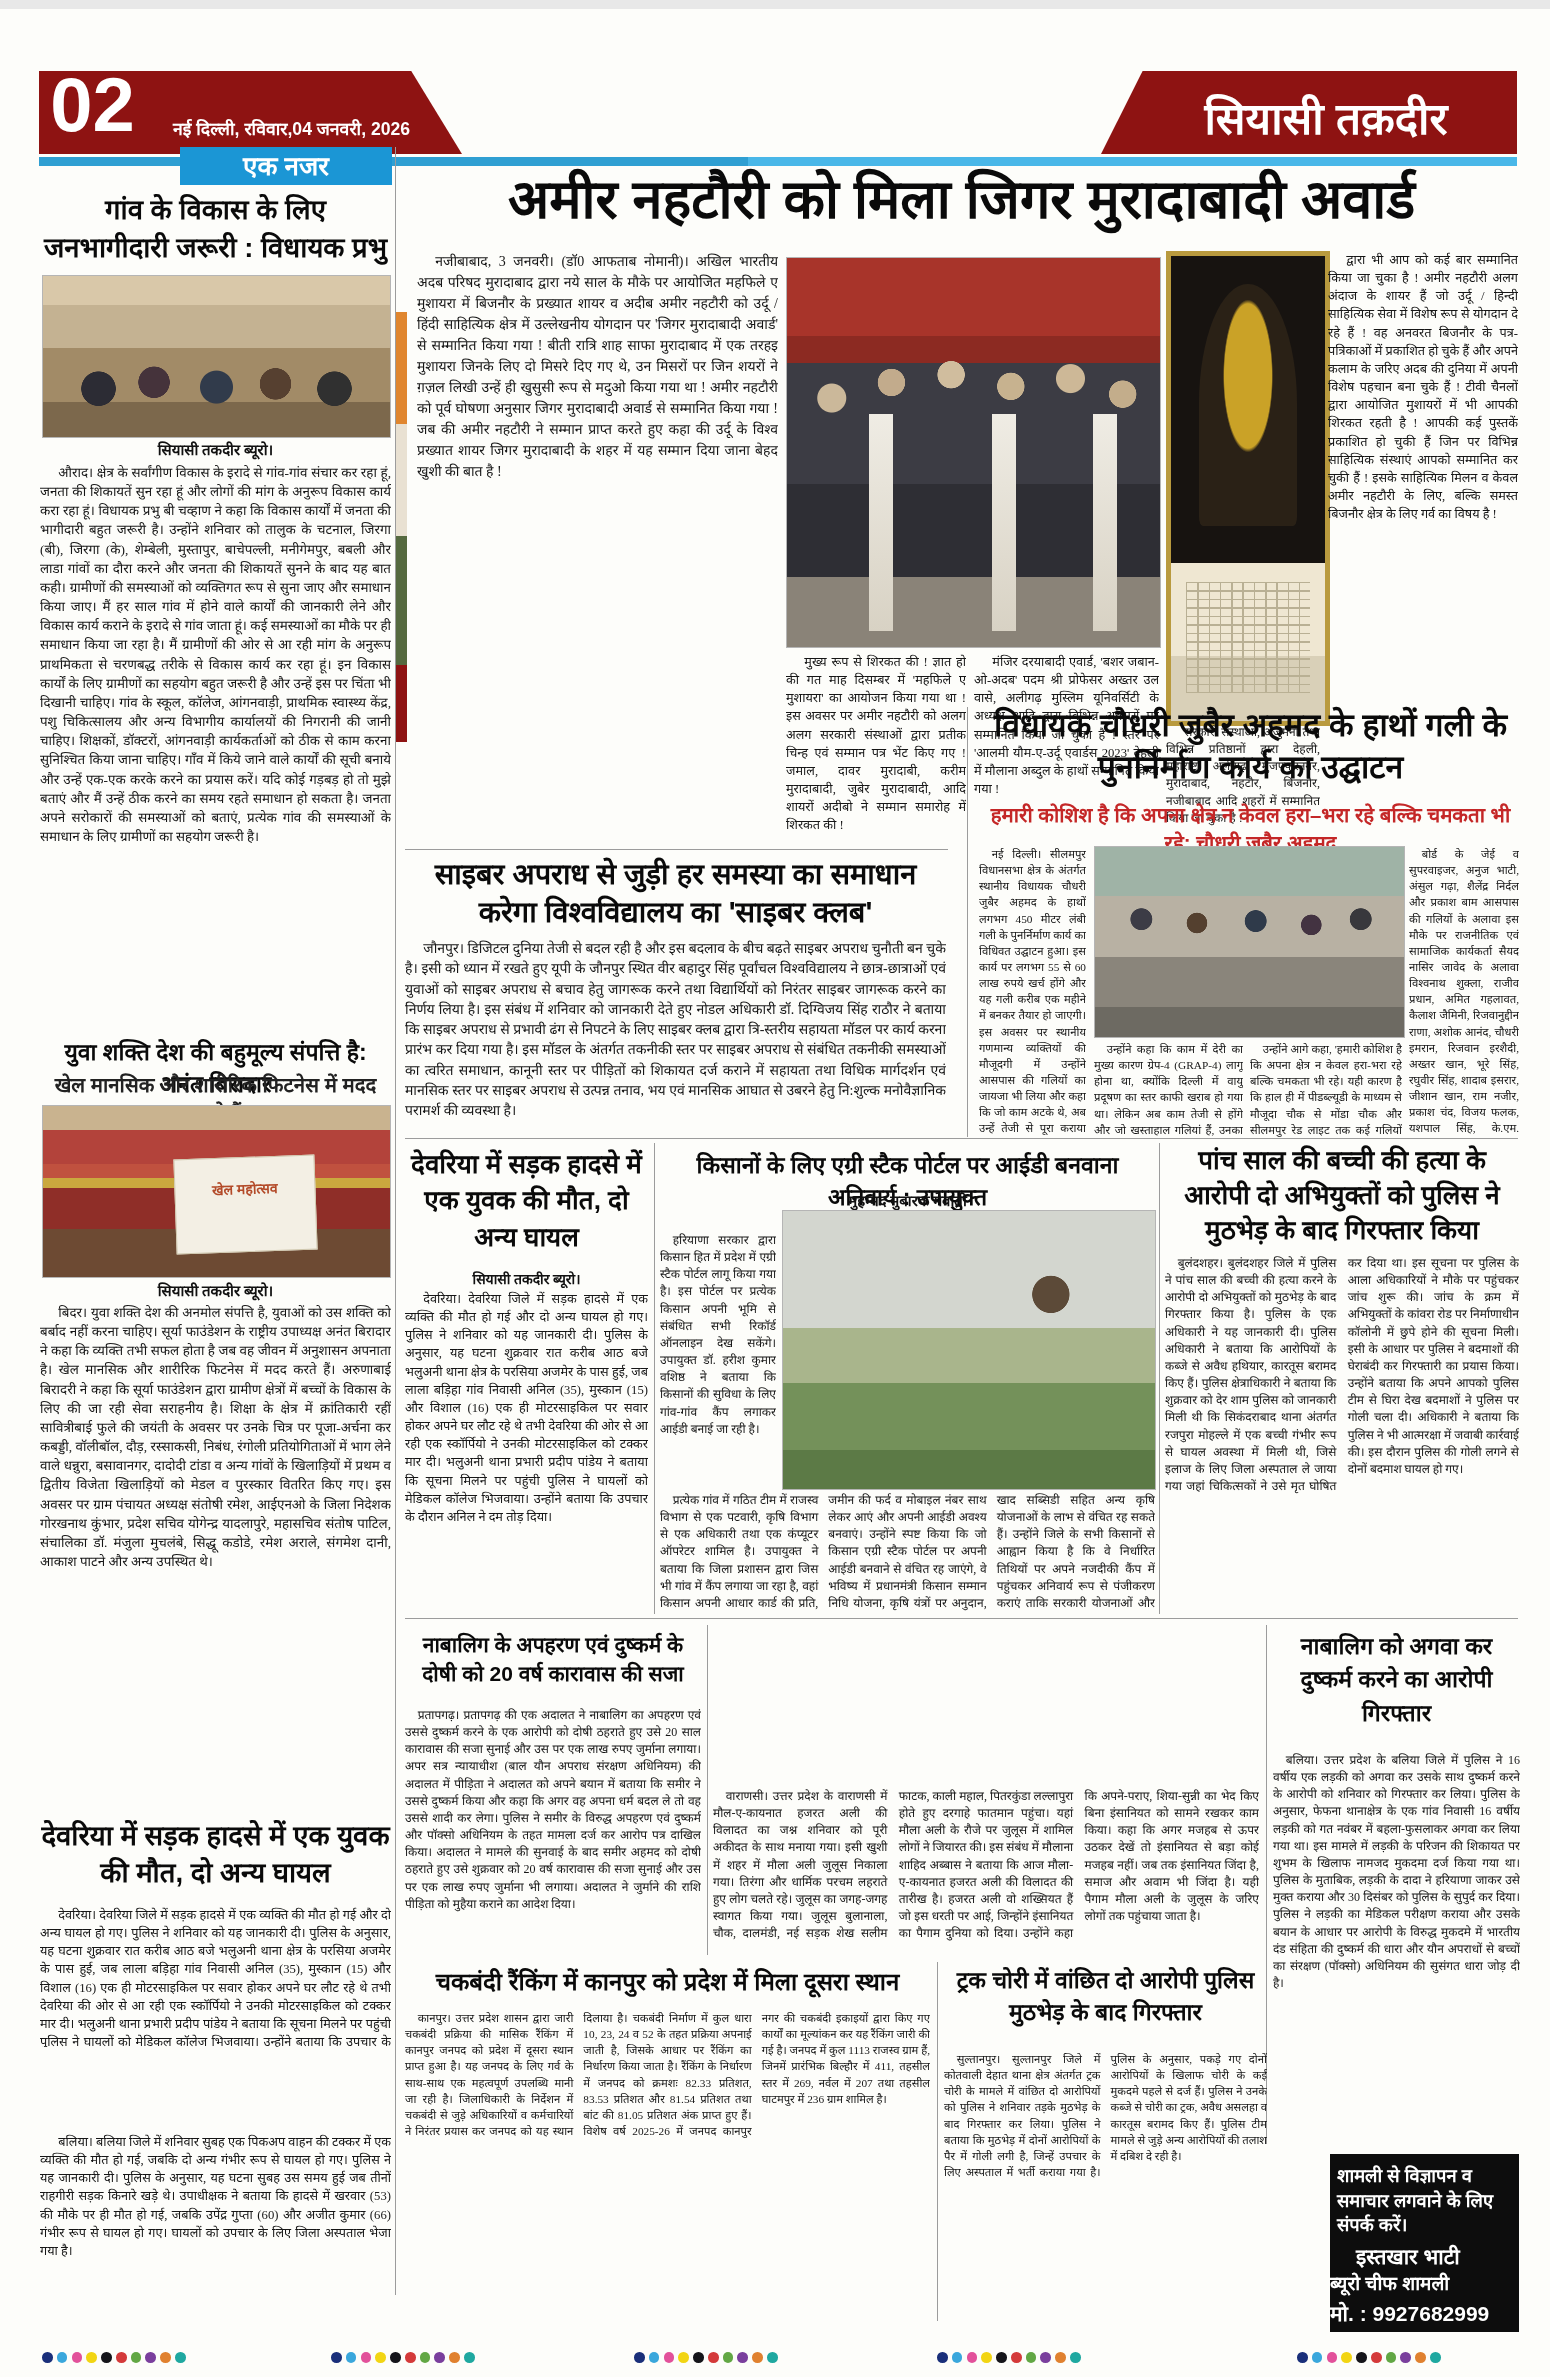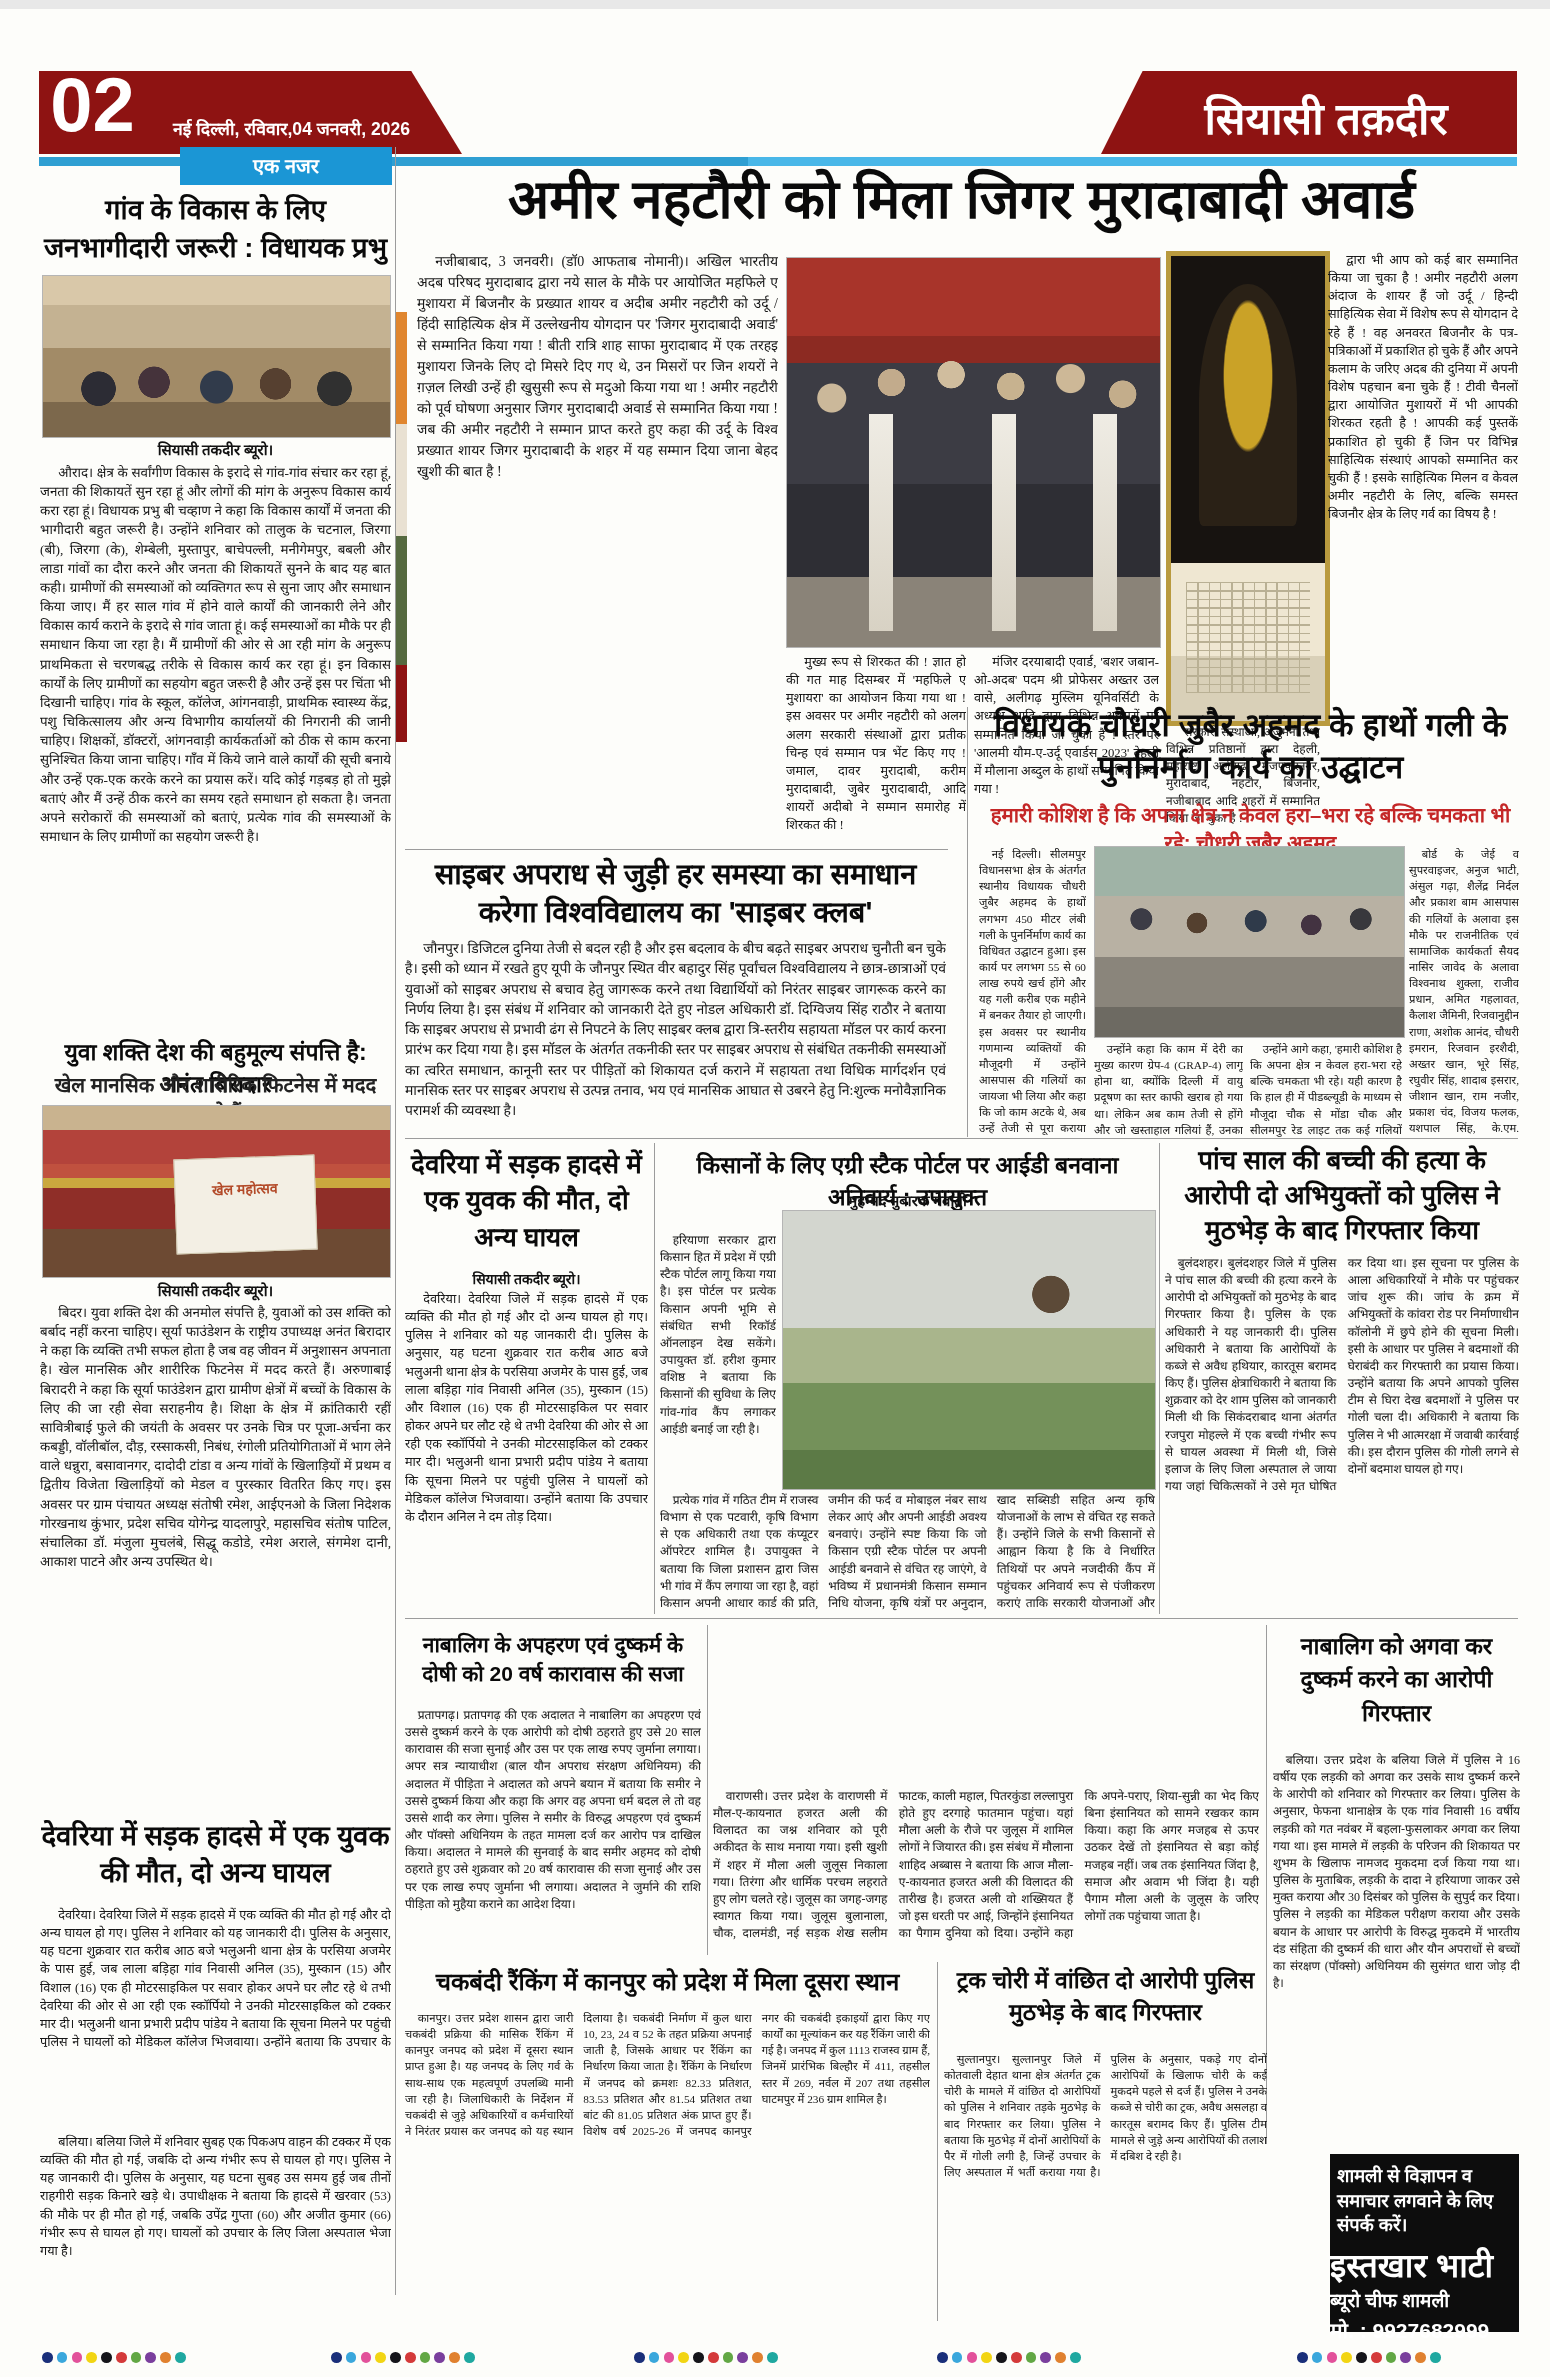--- a/index.html
+++ b/index.html
@@ -63,21 +63,21 @@
   <div class="abs redbox" style="left:39px;top:62px;width:423px;height:83px;clip-path:polygon(0 0,88% 0,100% 100%,0 100%);">
     <span class="abs sans" style="left:11.3px;top:-10px;font-size:76px;font-weight:700;color:#fff;">02</span>
     <span class="abs sans" style="left:134px;bottom:14px;font-size:17.6px;font-weight:700;color:#fff;">नई दिल्ली, रविवार,04 जनवरी, 2026</span>
   </div>
   <div class="abs redbox" style="left:1101px;top:62px;width:416px;height:83px;clip-path:polygon(10% 0,100% 0,100% 100%,0 100%);">
     <div class="abs hd" style="left:49px;top:15.5px;width:352px;font-size:44px;color:#fff;">सियासी तक़दीर</div>
   </div>
   <div class="abs" style="left:39px;top:148px;width:1478px;height:8.5px;background:linear-gradient(90deg,#2f9fd2 0 48%,#49b7e8 48%);"></div>
 
   <div class="abs" style="left:180px;top:138px;width:212px;height:38px;background:#1b96d5;">
-    <div class="hd" style="line-height:38px;font-size:20px;color:#fff;">एक नजर</div>
+    <div class="hd" style="line-height:38px;font-size:26px;color:#fff;">एक नजर</div>
   </div>
   <div class="abs hd" style="left:40px;top:182px;width:351px;font-size:27.5px;line-height:1.38;">गांव के विकास के लिए जनभागीदारी जरूरी : विधायक प्रभु चव्हाण</div>
   <div class="photo ph1" style="left:42px;top:266px;width:347px;height:161px;"></div>
   <div class="abs byline" style="left:40px;top:430px;width:351px;">सियासी तकदीर ब्यूरो।</div>
   <div class="abs body-text" style="left:40px;top:454px;width:351px;height:564px;">औराद। क्षेत्र के सर्वांगीण विकास के इरादे से गांव-गांव संचार कर रहा हूं, जनता की शिकायतें सुन रहा हूं और लोगों की मांग के अनुरूप विकास कार्य करा रहा हूं। विधायक प्रभु बी चव्हाण ने कहा कि विकास कार्यों में जनता की भागीदारी बहुत जरूरी है। उन्होंने शनिवार को तालुक के चटनाल, जिरगा (बी), जिरगा (के), शेम्बेली, मुस्तापुर, बाचेपल्ली, मनीगेमपुर, बबली और लाडा गांवों का दौरा करने और जनता की शिकायतें सुनने के बाद यह बात कही। ग्रामीणों की समस्याओं को व्यक्तिगत रूप से सुना जाए और समाधान किया जाए। मैं हर साल गांव में होने वाले कार्यों की जानकारी लेने और विकास कार्य कराने के इरादे से गांव जाता हूं। कई समस्याओं का मौके पर ही समाधान किया जा रहा है। मैं ग्रामीणों की ओर से आ रही मांग के अनुरूप प्राथमिकता से चरणबद्ध तरीके से विकास कार्य कर रहा हूं। इन विकास कार्यों के लिए ग्रामीणों का सहयोग बहुत जरूरी है और उन्हें इस पर चिंता भी दिखानी चाहिए। गांव के स्कूल, कॉलेज, आंगनवाड़ी, प्राथमिक स्वास्थ्य केंद्र, पशु चिकित्सालय और अन्य विभागीय कार्यालयों की निगरानी की जानी चाहिए। शिक्षकों, डॉक्टरों, आंगनवाड़ी कार्यकर्ताओं को ठीक से काम करना सुनिश्चित किया जाना चाहिए। गाँव में किये जाने वाले कार्यों की सूची बनाये और उन्हें एक-एक करके करने का प्रयास करें। यदि कोई गड़बड़ हो तो मुझे बताएं और मैं उन्हें ठीक करने का समय रहते समाधान हो सकता है। जनता अपने सरोकारों की समस्याओं को बताएं, प्रत्येक गांव की समस्याओं के समाधान के लिए ग्रामीणों का सहयोग जरूरी है।</div>
 
   <div class="abs hd" style="left:40px;top:1026px;width:351px;font-size:23px;">युवा शक्ति देश की बहुमूल्य संपत्ति है: अनंत बिरादार</div>
   <div class="abs hd" style="left:40px;top:1061px;width:351px;font-size:20.4px;font-weight:600;color:#222;">खेल मानसिक और शारीरिक फिटनेस में मदद करते हैं</div>
   <div class="photo ph2" style="left:42px;top:1096px;width:347px;height:171px;">
     <div class="banner">खेल महोत्सव</div>
@@ -163,21 +163,21 @@
   <div class="abs hd" style="left:405px;top:1955px;width:525px;font-size:24px;">चकबंदी रैंकिंग में कानपुर को प्रदेश में मिला दूसरा स्थान</div>
   <div class="abs body-text" style="left:405px;top:2001px;width:525px;height:311px;font-size:11.3px;column-count:3;column-gap:10px;text-indent:12.7px;">कानपुर। उत्तर प्रदेश शासन द्वारा जारी चकबंदी प्रक्रिया की मासिक रैंकिंग में कानपुर जनपद को प्रदेश में दूसरा स्थान प्राप्त हुआ है। यह जनपद के लिए गर्व के साथ-साथ एक महत्वपूर्ण उपलब्धि मानी जा रही है। जिलाधिकारी के निर्देशन में चकबंदी से जुड़े अधिकारियों व कर्मचारियों ने निरंतर प्रयास कर जनपद को यह स्थान दिलाया है। चकबंदी निर्माण में कुल धारा 10, 23, 24 व 52 के तहत प्रक्रिया अपनाई जाती है, जिसके आधार पर रैंकिंग का निर्धारण किया जाता है। रैंकिंग के निर्धारण में जनपद को क्रमशः 82.33 प्रतिशत, 83.53 प्रतिशत और 81.54 प्रतिशत तथा बांट की 81.05 प्रतिशत अंक प्राप्त हुए हैं। विशेष वर्ष 2025-26 में जनपद कानपुर नगर की चकबंदी इकाइयों द्वारा किए गए कार्यों का मूल्यांकन कर यह रैंकिंग जारी की गई है। जनपद में कुल 1113 राजस्व ग्राम हैं, जिनमें प्रारंभिक बिल्हौर में 411, तहसील स्तर में 269, नर्वल में 207 तथा तहसील घाटमपुर में 236 ग्राम शामिल है।</div>
 
   <div class="vrule" style="left:937px;top:1953px;height:359px;"></div>
 
   <div class="abs hd" style="left:944px;top:1955px;width:323px;font-size:23px;line-height:1.4;">ट्रक चोरी में वांछित दो आरोपी पुलिस मुठभेड़ के बाद गिरफ्तार</div>
   <div class="abs body-text" style="left:944px;top:2042px;width:323px;height:271px;font-size:11.3px;column-count:2;column-gap:10px;text-indent:12.7px;">सुल्तानपुर। सुल्तानपुर जिले में कोतवाली देहात थाना क्षेत्र अंतर्गत ट्रक चोरी के मामले में वांछित दो आरोपियों को पुलिस ने शनिवार तड़के मुठभेड़ के बाद गिरफ्तार कर लिया। पुलिस ने बताया कि मुठभेड़ में दोनों आरोपियों के पैर में गोली लगी है, जिन्हें उपचार के लिए अस्पताल में भर्ती कराया गया है। पुलिस के अनुसार, पकड़े गए दोनों आरोपियों के खिलाफ चोरी के कई मुकदमे पहले से दर्ज हैं। पुलिस ने उनके कब्जे से चोरी का ट्रक, अवैध असलहा व कारतूस बरामद किए हैं। पुलिस टीम मामले से जुड़े अन्य आरोपियों की तलाश में दबिश दे रही है।</div>
 
   <div class="abs contact" style="left:1330px;top:2145px;width:189px;height:168px;padding-top:10px;">
     <div style="font-size:18.3px;font-weight:700;line-height:1.35;padding:0 7px;">शामली से विज्ञापन व समाचार लगवाने के लिए संपर्क करें।</div>
-    <div style="font-size:33px;font-weight:700;margin-top:4.2px;">इस्तखार भाटी</div>
+    <div style="font-size:21px;font-weight:700;margin-top:4.2px;padding-left:26px;">इस्तखार भाटी</div>
     <div style="font-size:19px;font-weight:700;">ब्यूरो चीफ शामली</div>
     <div style="font-size:21px;font-weight:700;margin-top:2.8px;">मो. : 9927682999</div>
   </div>
 
   <div class="abs dots" style="left:42px;top:2341px;"><span style="background: rgb(26, 47, 122);"></span><span style="background: rgb(58, 167, 220);"></span><span style="background: rgb(226, 81, 154);"></span><span style="background: rgb(242, 213, 19);"></span><span style="background: rgb(21, 21, 26);"></span><span style="background: rgb(212, 58, 58);"></span><span style="background: rgb(98, 167, 68);"></span><span style="background: rgb(122, 63, 157);"></span><span style="background: rgb(224, 129, 47);"></span><span style="background: rgb(31, 168, 160);"></span></div>
   <div class="abs dots" style="left:331px;top:2341px;"><span style="background: rgb(26, 47, 122);"></span><span style="background: rgb(58, 167, 220);"></span><span style="background: rgb(226, 81, 154);"></span><span style="background: rgb(242, 213, 19);"></span><span style="background: rgb(21, 21, 26);"></span><span style="background: rgb(212, 58, 58);"></span><span style="background: rgb(98, 167, 68);"></span><span style="background: rgb(122, 63, 157);"></span><span style="background: rgb(224, 129, 47);"></span><span style="background: rgb(31, 168, 160);"></span></div>
   <div class="abs dots" style="left:634px;top:2341px;"><span style="background: rgb(26, 47, 122);"></span><span style="background: rgb(58, 167, 220);"></span><span style="background: rgb(226, 81, 154);"></span><span style="background: rgb(242, 213, 19);"></span><span style="background: rgb(21, 21, 26);"></span><span style="background: rgb(212, 58, 58);"></span><span style="background: rgb(98, 167, 68);"></span><span style="background: rgb(122, 63, 157);"></span><span style="background: rgb(224, 129, 47);"></span><span style="background: rgb(31, 168, 160);"></span></div>
   <div class="abs dots" style="left:937px;top:2341px;"><span style="background: rgb(26, 47, 122);"></span><span style="background: rgb(58, 167, 220);"></span><span style="background: rgb(226, 81, 154);"></span><span style="background: rgb(242, 213, 19);"></span><span style="background: rgb(21, 21, 26);"></span><span style="background: rgb(212, 58, 58);"></span><span style="background: rgb(98, 167, 68);"></span><span style="background: rgb(122, 63, 157);"></span><span style="background: rgb(224, 129, 47);"></span><span style="background: rgb(31, 168, 160);"></span></div>
   <div class="abs dots" style="left:1297px;top:2341px;"><span style="background: rgb(26, 47, 122);"></span><span style="background: rgb(58, 167, 220);"></span><span style="background: rgb(226, 81, 154);"></span><span style="background: rgb(242, 213, 19);"></span><span style="background: rgb(21, 21, 26);"></span><span style="background: rgb(212, 58, 58);"></span><span style="background: rgb(98, 167, 68);"></span><span style="background: rgb(122, 63, 157);"></span><span style="background: rgb(224, 129, 47);"></span><span style="background: rgb(31, 168, 160);"></span></div>
 

